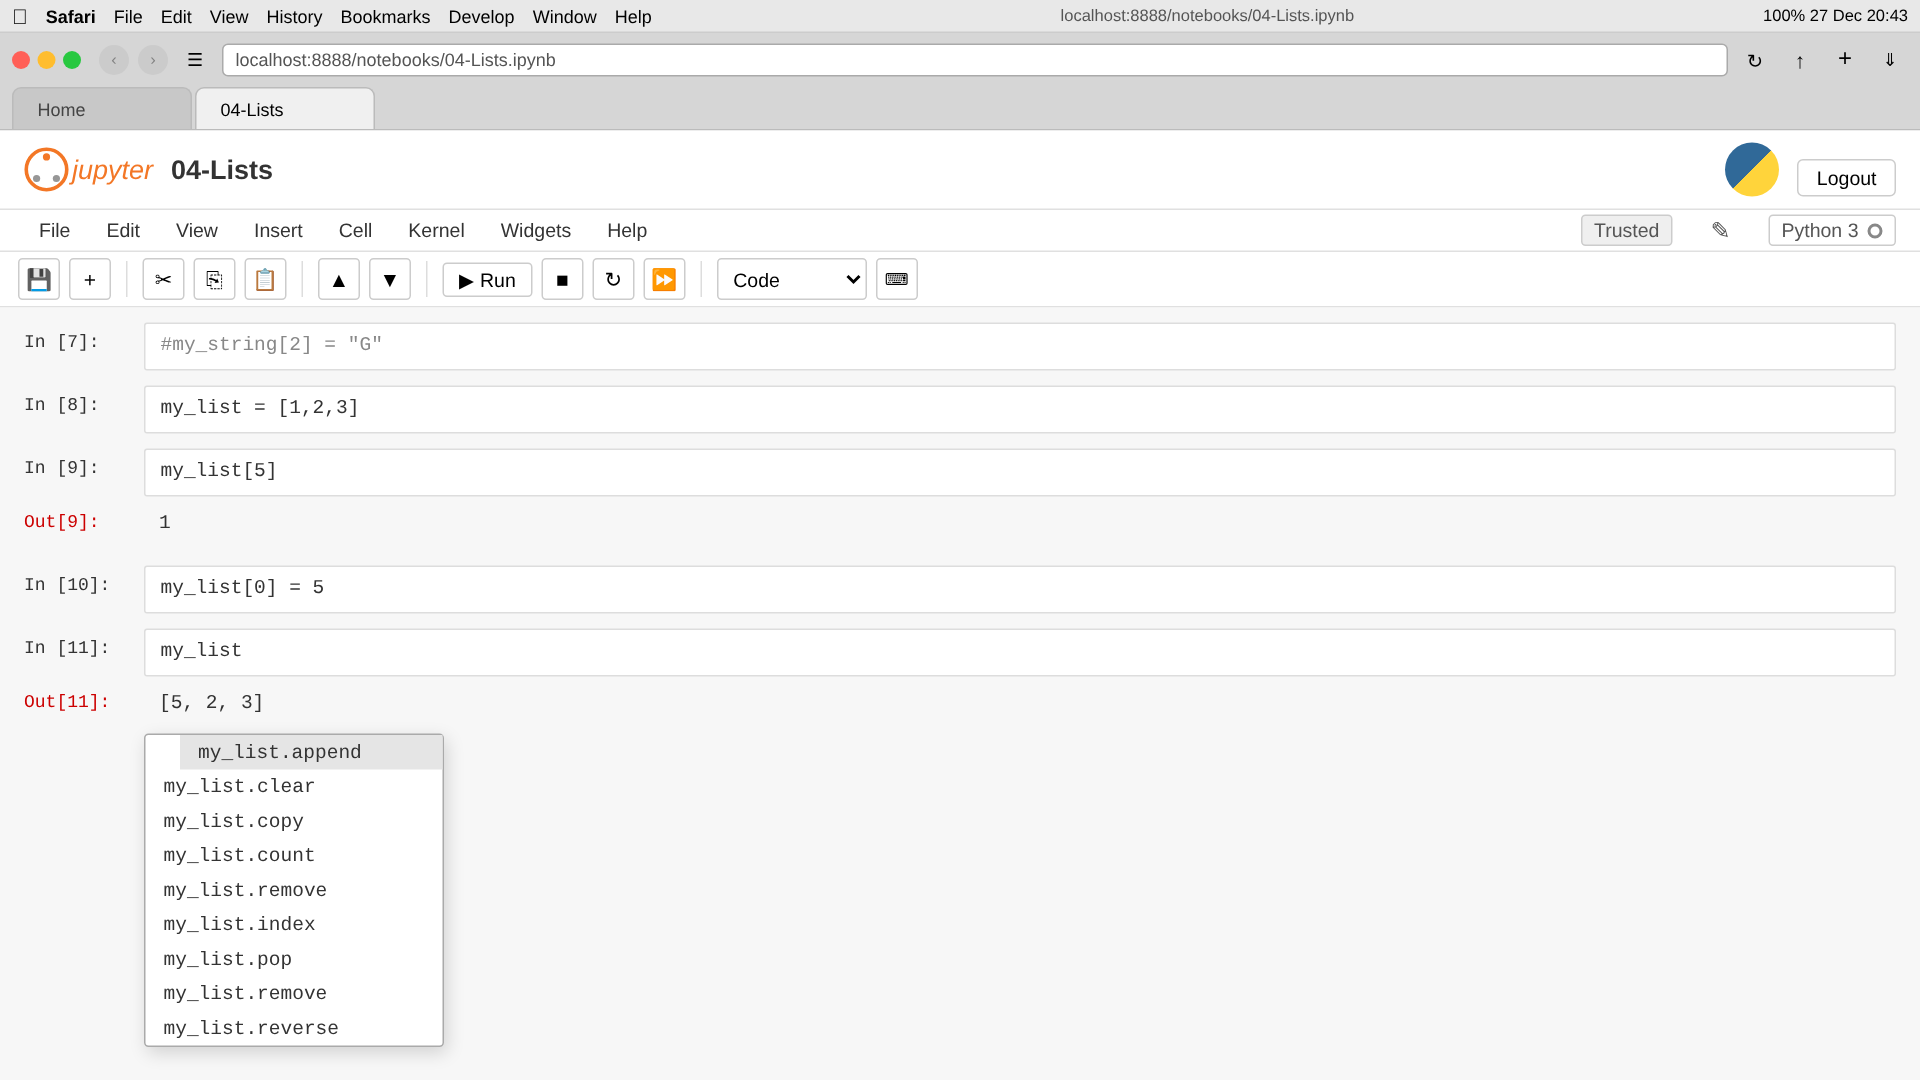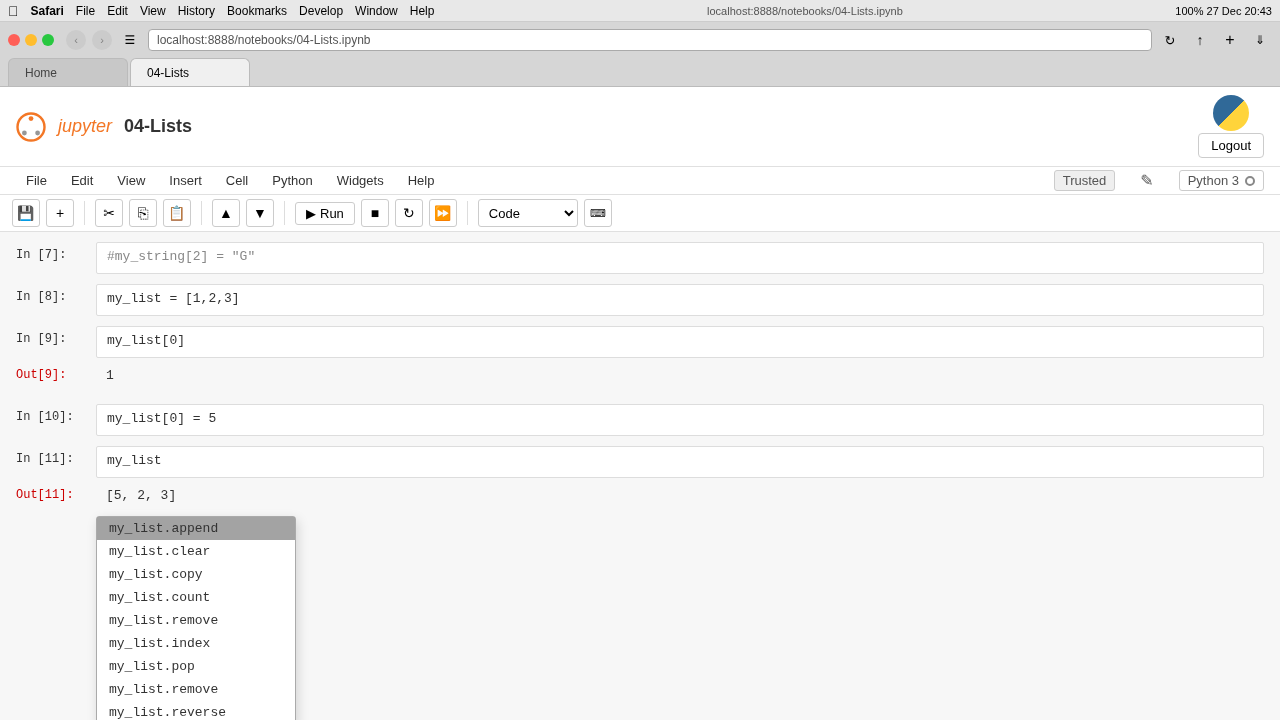--- a/index.html
+++ b/index.html
@@ -106,36 +106,35 @@
     }
     .jupyter-header {
       background: white;
       border-bottom: 1px solid #e0e0e0;
       padding: 8px 16px;
       display: flex;
       align-items: center;
       gap: 12px;
     }
     .jupyter-logo {
-      display: flex; align-items: center; gap: 12px;
+      display: flex; align-items: center; gap: 2px;
     }
     .jupyter-notebook-name {
       font-weight: bold;
     }
     .jupyter-checkpoint {
       font-size: 12px;
       color: #888;
       margin-left: 4px;
     }
     .jupyter-header-right {
       margin-left: auto;
       display: flex;
-      align-items: center;
-      gap: 2px;
-      flex-direction: column;
+      align-items: flex-end;
+      gap: 12px;
     }
     .trusted-badge {
       font-size: 13px;
       color: #555;
       border: 1px solid #ccc;
       padding: 2px 8px;
       border-radius: 3px;
       cursor: pointer;
     }
     .edit-icon-btn {
@@ -280,21 +279,22 @@
     }
     .autocomplete-item {
       padding: 4px 12px;
       font-family: 'Courier New', monospace;
       font-size: 13px;
       color: #333;
       cursor: pointer;
       white-space: nowrap;
     }
     .autocomplete-item:first-child {
-      background: #a3a3a3;
+      background: #e5e5e5;
+      margin-left: 23px;
     }
   </style>
 </head>
 <body>
 
 <div class="mac-menubar">
   <div class="mac-menubar-left">
     <span style="font-size:14px;"></span>
     <span class="mac-app-name">Safari</span>
     <span>File</span>
@@ -364,21 +364,21 @@
       <button class="logout-btn">Logout</button>
     </div>
   </div>
 
   <div class="jupyter-menubar">
     <div class="menu-item">File</div>
     <div class="menu-item">Edit</div>
     <div class="menu-item">View</div>
     <div class="menu-item">Insert</div>
     <div class="menu-item">Cell</div>
-    <div class="menu-item">Python</div>
+    <div class="menu-item">Kernel</div>
     <div class="menu-item">Widgets</div>
     <div class="menu-item">Help</div>
     <div style="margin-left:auto; display:flex; align-items:center; gap:25px;">
       <button class="trusted-badge">Trusted</button>
       <span class="edit-icon-btn">✎</span>
       <div class="kernel-indicator">
         <span>Python 3</span>
         <div class="kernel-circle"></div>
       </div>
     </div>
@@ -416,21 +416,21 @@
       <div class="cell-content" style="color:#888;">#my_string[2] = "G"</div>
     </div>
 
     <div class="cell-row" style="margin-top:6px;">
       <div class="cell-label in-label">In [8]:</div>
       <div class="cell-content">my_list = [1,2,3]</div>
     </div>
 
     <div class="cell-row" style="margin-top:6px;">
       <div class="cell-label in-label">In [9]:</div>
-      <div class="cell-content">my_list[0]</div>
+      <div class="cell-content">my_list[5]</div>
     </div>
     <div class="cell-row">
       <div class="cell-label out-label" style="color:#c00;">Out[9]:</div>
       <div class="cell-content output-cell">1</div>
     </div>
 
     <div class="cell-row" style="margin-top:6px;">
       <div class="cell-label in-label">In [10]:</div>
       <div class="cell-content">my_list[0] = 5</div>
     </div>

